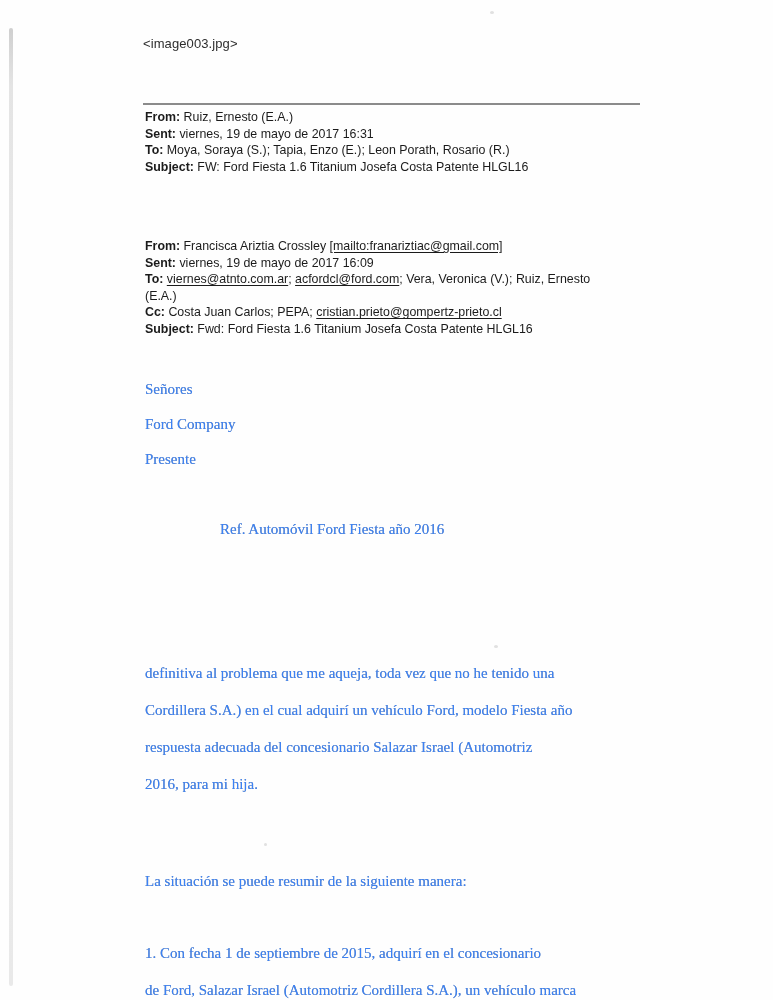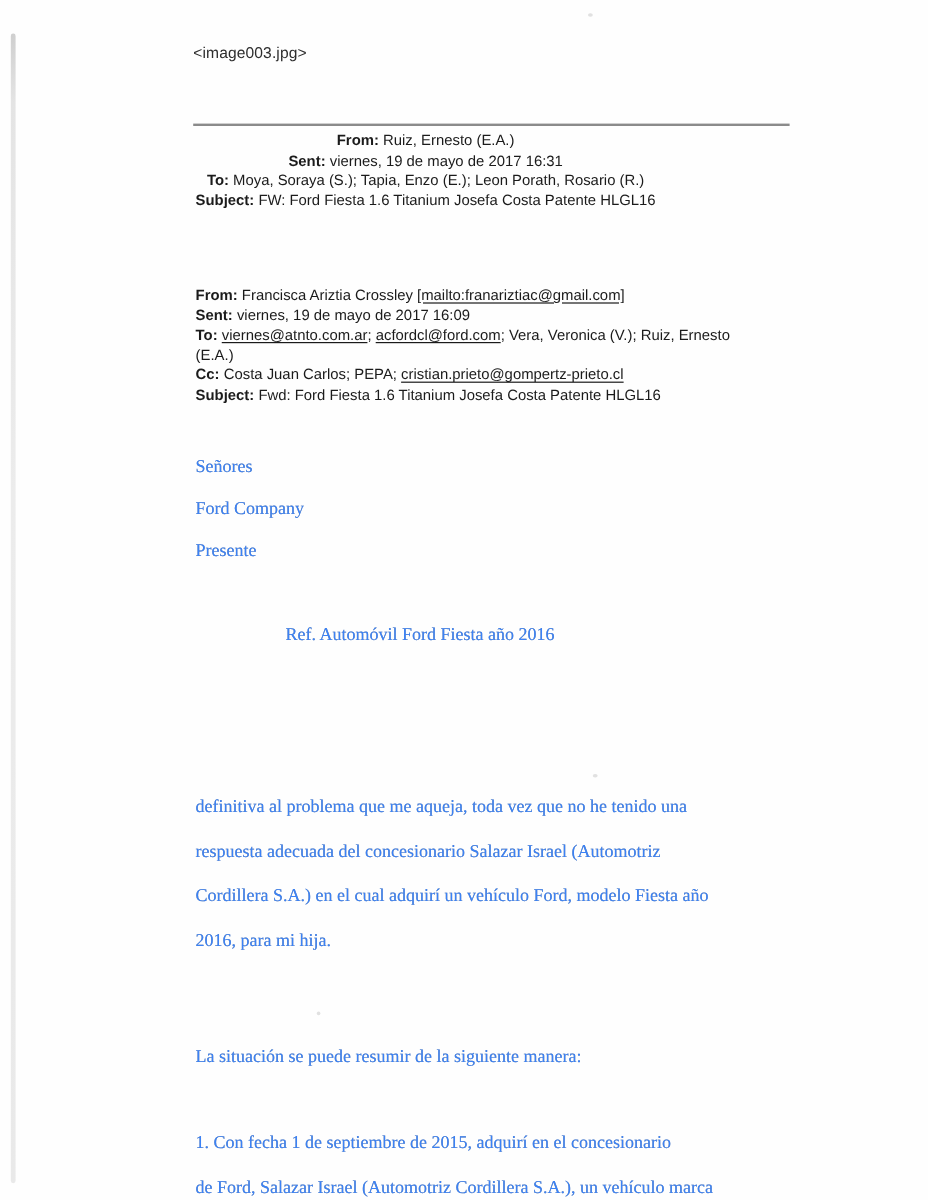--- a/index.html
+++ b/index.html
@@ -27,40 +27,40 @@
   .speckle {
     position: absolute;
     background: #c9c9c9;
     border-radius: 50%;
     opacity: .55;
   }
   .sp1 { left: 490px; top: 11px;  width: 4px; height: 3px; }
   .sp2 { left: 494px; top: 645px; width: 4px; height: 3px; }
   .sp3 { left: 264px; top: 843px; width: 3px; height: 3px; }
 
-  .abs { position: absolute; margin-left: 18px; }
+  .abs { position: absolute; }
 
   .attachment-ph {
     left: 143px; top: 36px;
     font-size: 13px; color: #2e2e2e;
     letter-spacing: .1px;
   }
   .rule {
     left: 143px; top: 103px;
     width: 497px; height: 0;
     border-top: 2px solid #8b8b8b;
   }
   .hdr {
     left: 145px;
     font-size: 12.4px;
     line-height: 16.6px;
     color: #1b1b1b;
     white-space: nowrap;
   }
-  .hdr-1 { top: 109px; text-align: center; }
+  .hdr-1 { top: 109px; }
   .hdr-2 { top: 238px; }
   .hdr b { font-weight: bold; }
   .lnk {
     color: #1b1b1b;
     text-decoration: underline;
     text-underline-offset: 2px;
   }
   .serif {
     font-family: Liberation Serif, serif;
     font-size: 15px;
@@ -108,22 +108,22 @@
   </div>
 
   <div class="abs serif sal1">Señores</div>
   <div class="abs serif sal2">Ford Company</div>
   <div class="abs serif sal3">Presente</div>
 
   <div class="abs serif ref">Ref. Automóvil Ford Fiesta año 2016</div>
 
   <div class="abs serif para para1">
     <div>definitiva al problema que me aqueja, toda vez que no he tenido una</div>
+    <div>Cordillera S.A.) en el cual adquirí un vehículo Ford, modelo Fiesta año</div>
     <div>respuesta adecuada del concesionario Salazar Israel (Automotriz</div>
-    <div>Cordillera S.A.) en el cual adquirí un vehículo Ford, modelo Fiesta año</div>
     <div>2016, para mi hija.</div>
   </div>
 
   <div class="abs serif para para2">La situación se puede resumir de la siguiente manera:</div>
 
   <div class="abs serif para item1">
     <div>1. Con fecha 1 de septiembre de 2015, adquirí en el concesionario</div>
     <div>de Ford, Salazar Israel (Automotriz Cordillera S.A.), un vehículo marca</div>
   </div>
 

